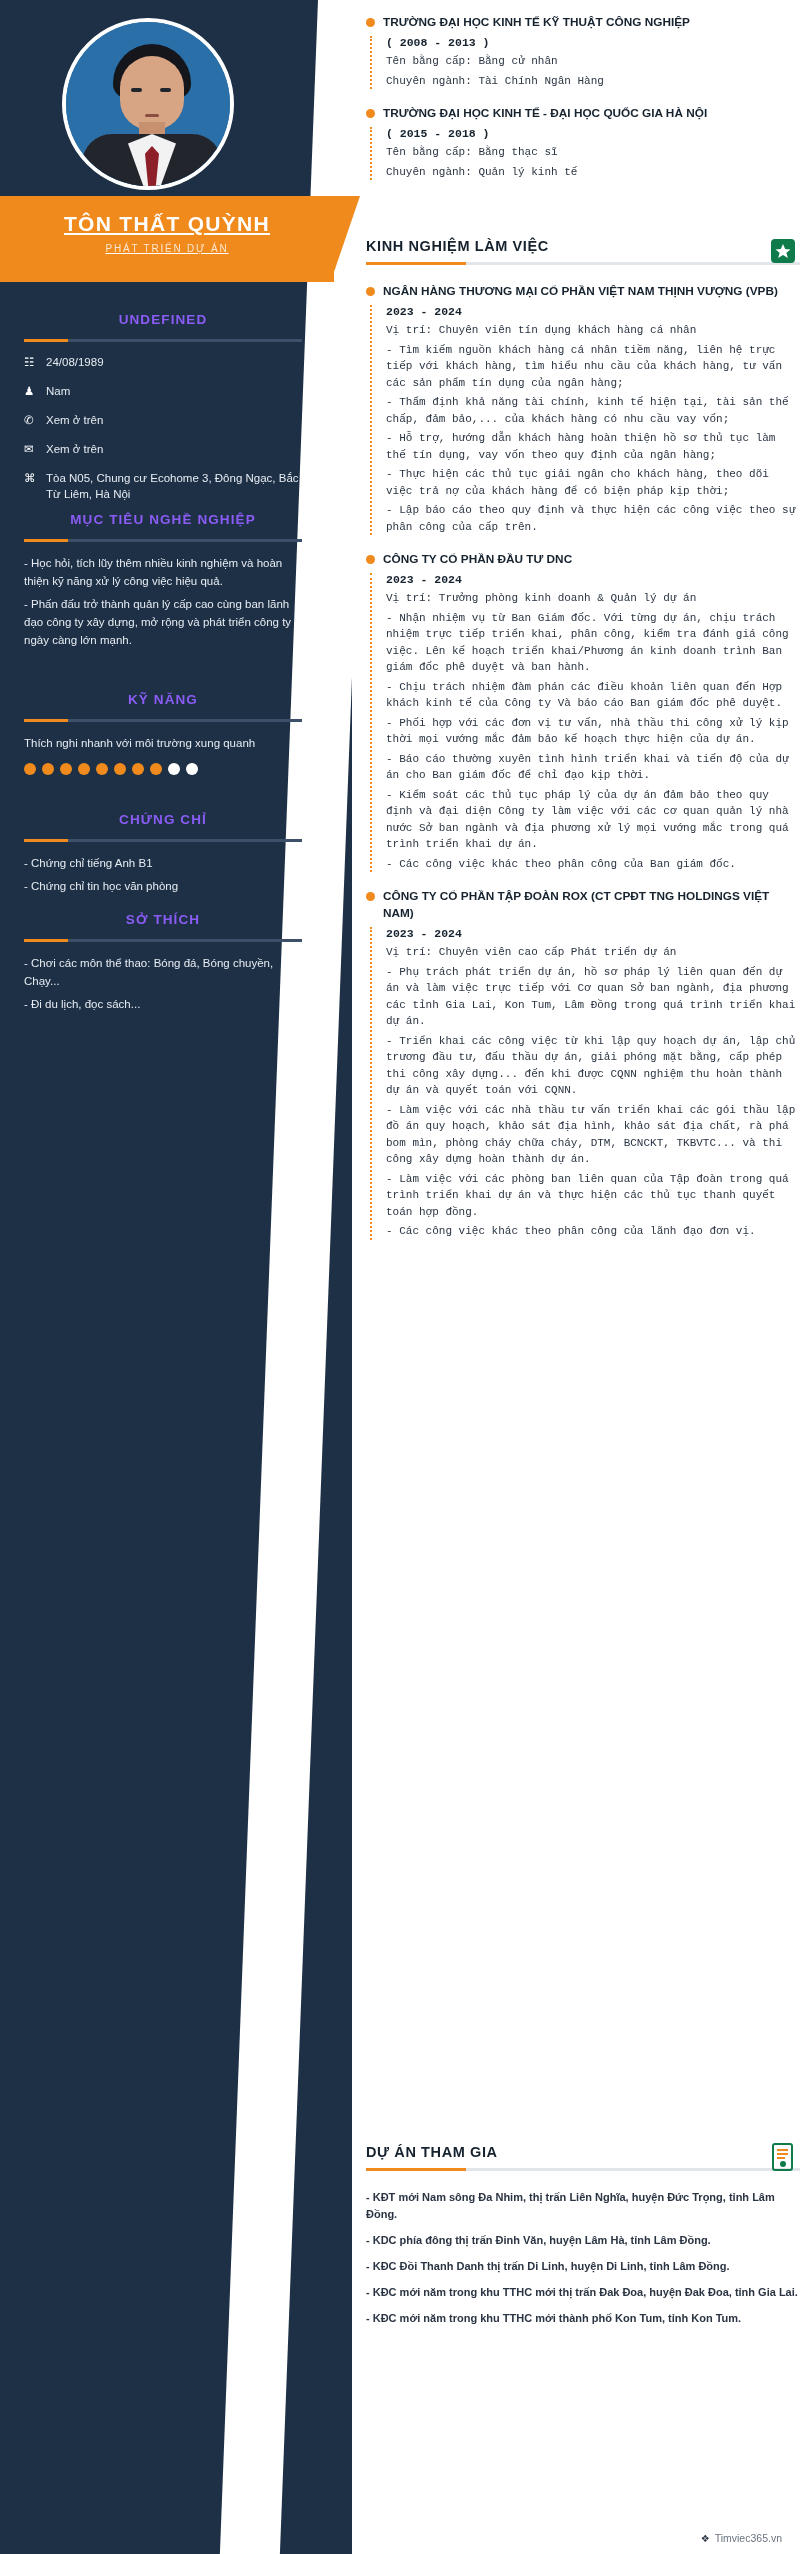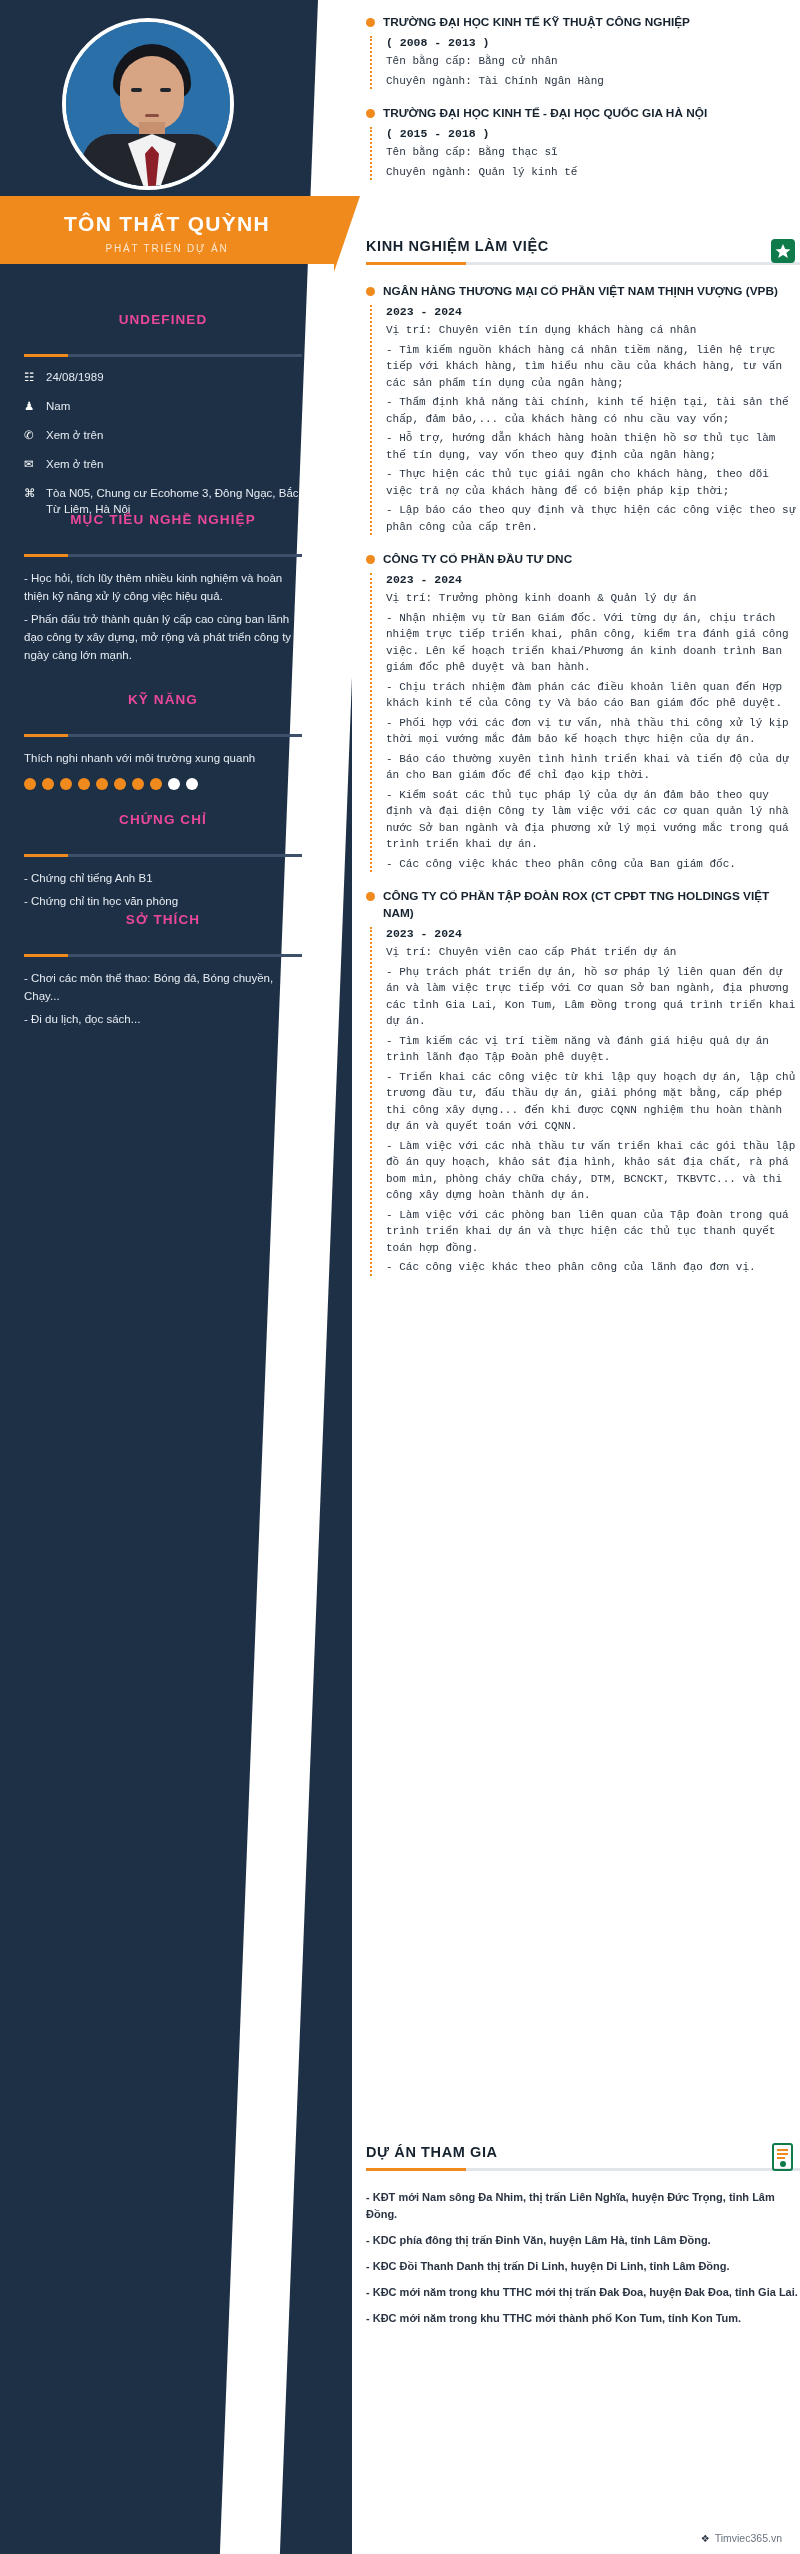--- a/index.html
+++ b/index.html
@@ -88,23 +88,24 @@
   .p-tie {
     position: absolute; left: 79px; top: 124px;
     width: 14px; height: 48px;
     background: #8d1f28;
     clip-path: polygon(50% 0, 100% 16%, 72% 100%, 28% 100%, 0 16%);
   }
   .name-banner {
     position: absolute;
     left: 0; top: 196px;
     width: 334px;
-    padding: 16px 26px 10px 26px;
+    padding: 16px 26px 28px 26px;
     background: #f08a1d;
     color: #ffffff;
+    text-decoration: underline;
   }
   .name-banner .nm {
     font-size: 21px; font-weight: bold; letter-spacing: 1.3px; text-align: center;
   }
   .name-banner .role {
     margin-top: 7px;
     font-size: 10px; letter-spacing: 1.8px; text-align: center; color: #ffe9d2;
   }
   .banner-tail {
     position: absolute; left: 334px; top: 196px;
@@ -113,21 +114,21 @@
     clip-path: polygon(0 0, 100% 0, 0 100%);
   }
   .sec {
     position: absolute;
     left: 24px;
     width: 278px;
     color: #ffffff;
   }
   .sec-title {
     font-size: 13.5px; font-weight: bold; letter-spacing: 1.1px;
-    text-align: center; color: #ec4899; padding-bottom: 27px;
+    text-align: center; color: #8b5cf6; padding-bottom: 12px;
   }
   .rule {
     position: relative; height: 3px; background: #3c506a; margin-bottom: 12px;
   }
   .rule::before {
     content: ""; position: absolute; left: 0; top: 0;
     width: 44px; height: 3px; background: #f08a1d;
   }
   .info-row {
     display: flex; align-items: flex-start;
@@ -384,21 +385,20 @@
     <div class="block">
       <div class="jobtitle">
         <span class="bullet"></span>
         <span>CÔNG TY CỔ PHẦN TẬP ĐOÀN ROX (CT CPĐT TNG HOLDINGS VIỆT NAM)</span>
       </div>
       <div class="with-line">
         <div class="years">2023 - 2024</div>
         <div class="det">
           <p>Vị trí: Chuyên viên cao cấp Phát triển dự án</p>
           <p>- Phụ trách phát triển dự án, hồ sơ pháp lý liên quan đến dự án và làm việc trực tiếp với Cơ quan Sở ban ngành, địa phương các tỉnh Gia Lai, Kon Tum, Lâm Đồng trong quá trình triển khai dự án.</p>
-          <p>- Tìm kiếm các vị trí tiềm năng và đánh giá hiệu quả dự án trình lãnh đạo Tập Đoàn phê duyệt.</p>
           <p>- Triển khai các công việc từ khi lập quy hoạch dự án, lập chủ trương đầu tư, đấu thầu dự án, giải phóng mặt bằng, cấp phép thi công xây dựng... đến khi được CQNN nghiệm thu hoàn thành dự án và quyết toán với CQNN.</p>
           <p>- Làm việc với các nhà thầu tư vấn triển khai các gói thầu lập đồ án quy hoạch, khảo sát địa hình, khảo sát địa chất, rà phá bom mìn, phòng cháy chữa cháy, DTM, BCNCKT, TKBVTC... và thi công xây dựng hoàn thành dự án.</p>
           <p>- Làm việc với các phòng ban liên quan của Tập đoàn trong quá trình triển khai dự án và thực hiện các thủ tục thanh quyết toán hợp đồng.</p>
           <p>- Các công việc khác theo phân công của lãnh đạo đơn vị.</p>
         </div>
       </div>
     </div>
   </div>
 
   <div class="right" style="top: 2144px;">

